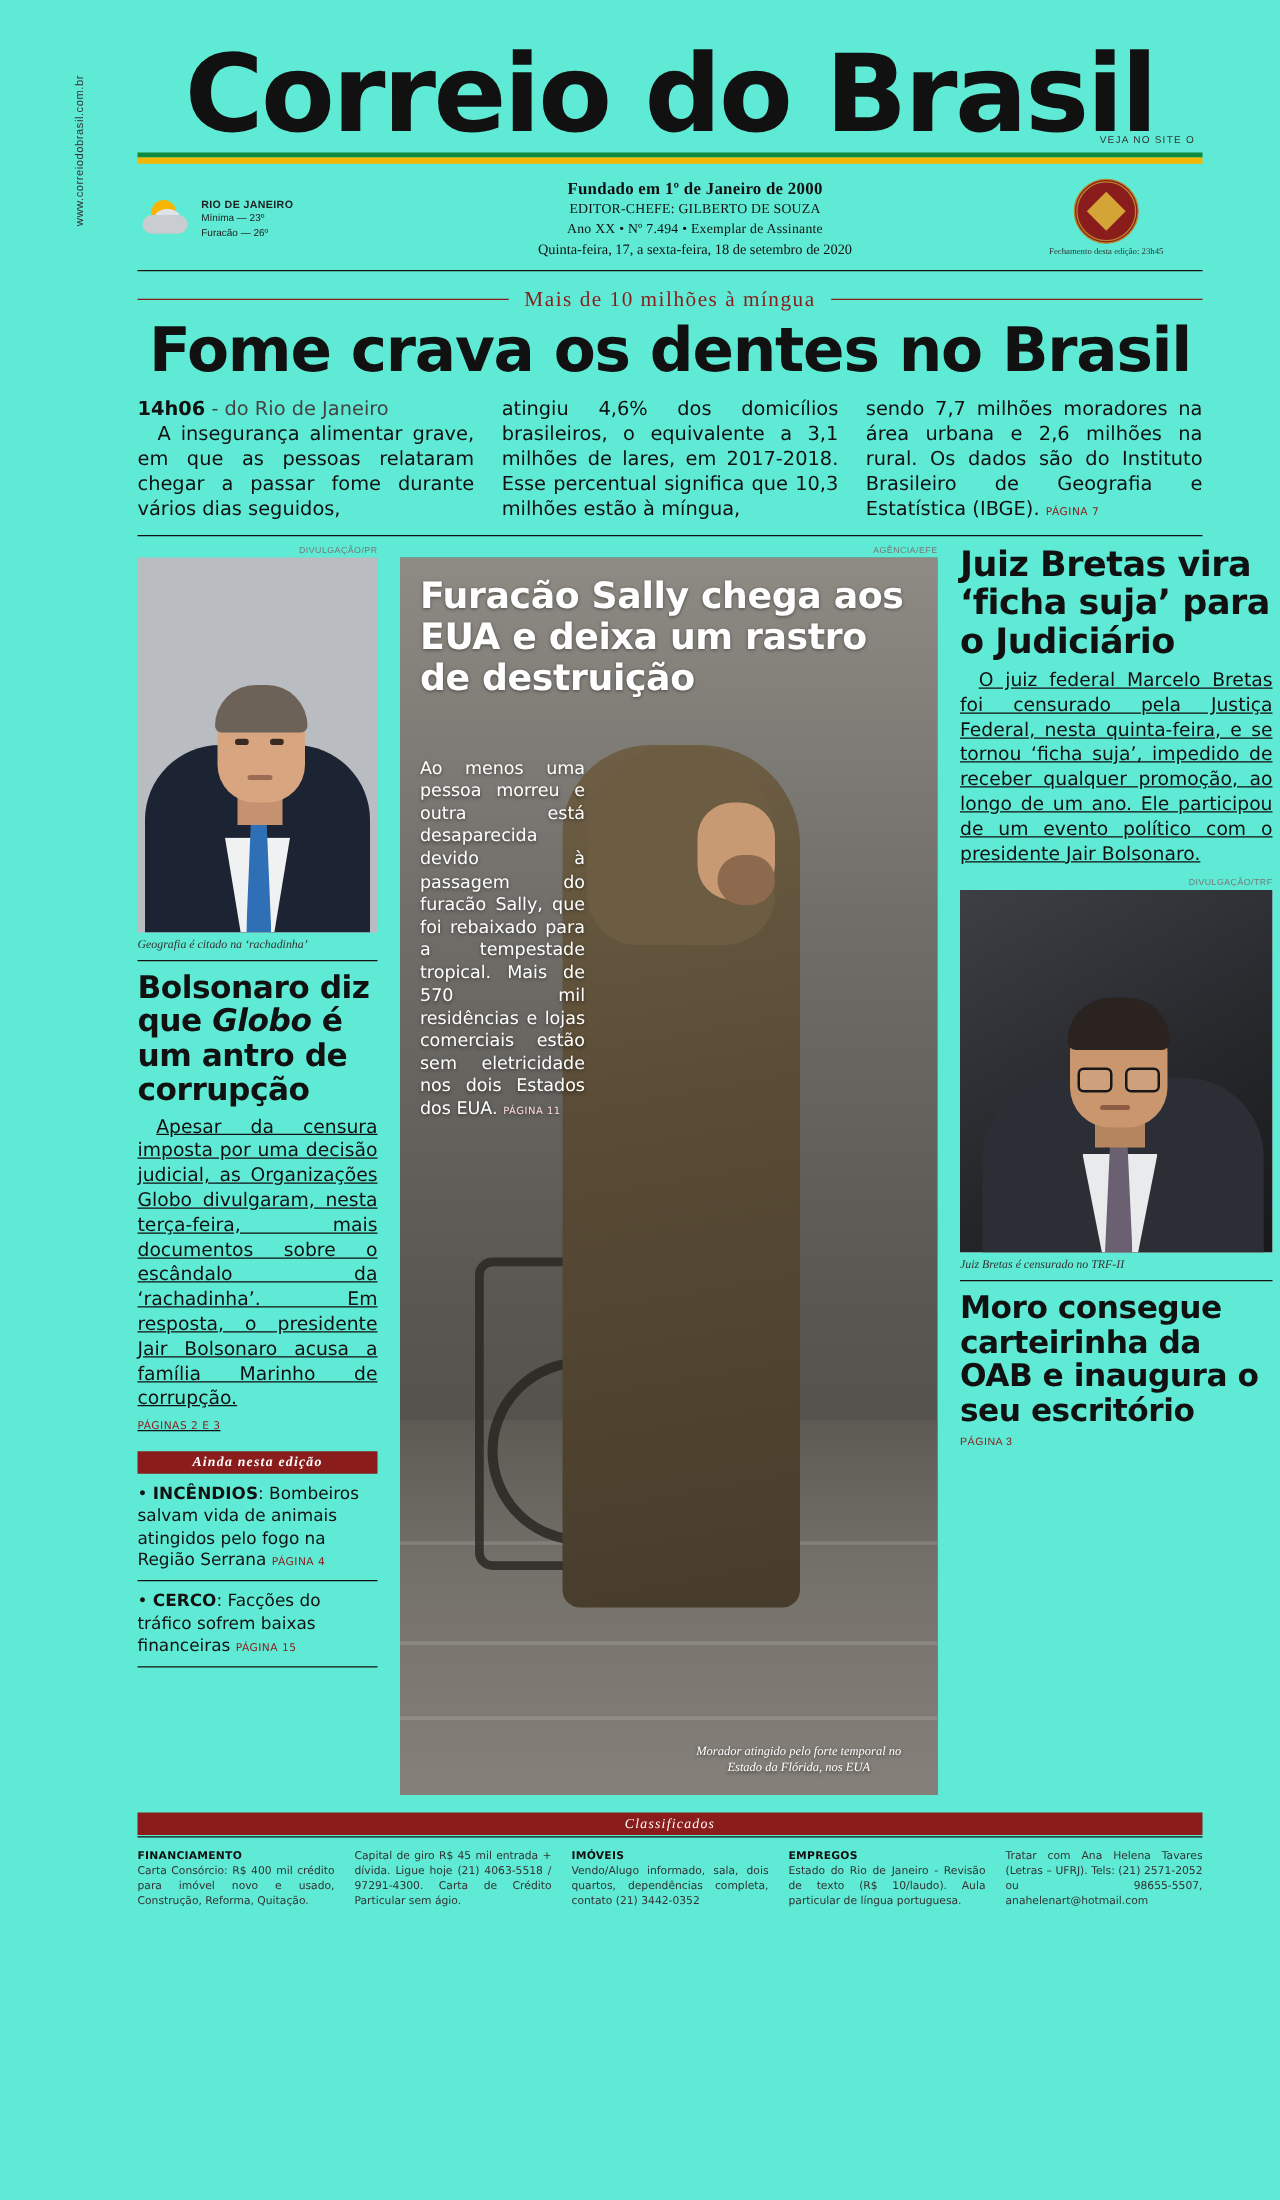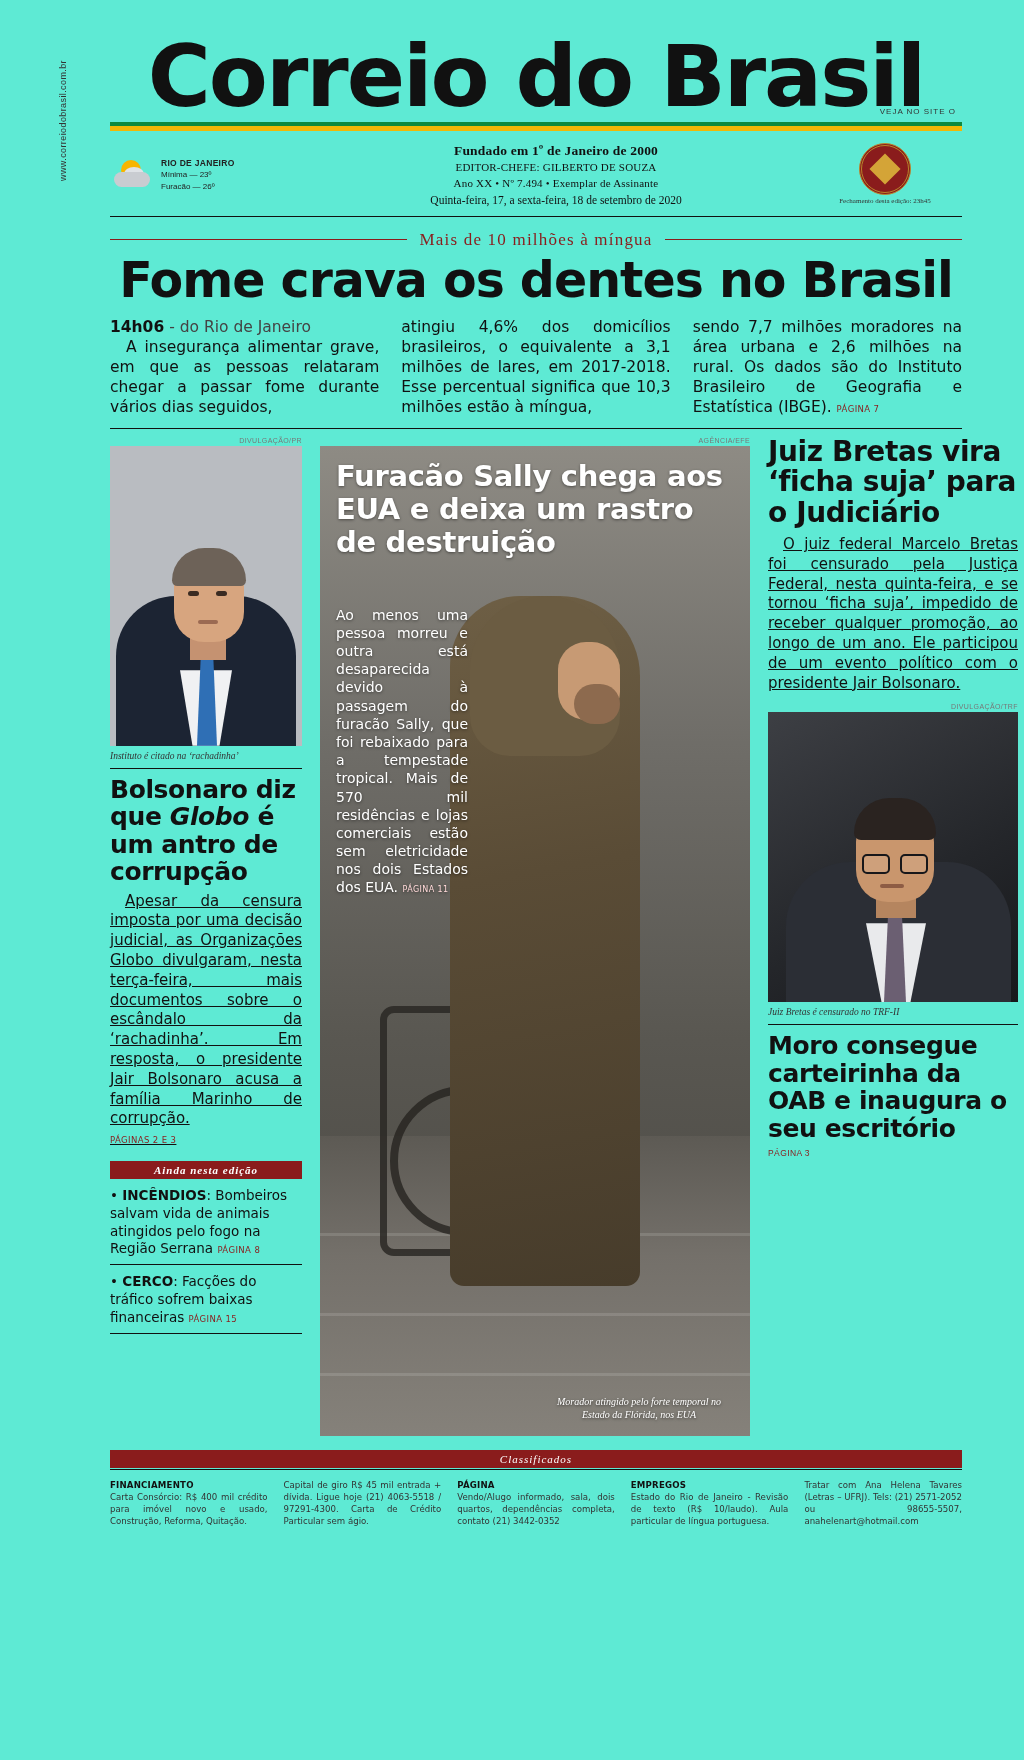--- a/index.html
+++ b/index.html
@@ -432,35 +432,35 @@
         <div class="bolso-suit"></div>
         <div class="bolso-shirt"></div>
         <div class="bolso-tie"></div>
         <div class="bolso-neck"></div>
         <div class="bolso-face"></div>
         <div class="bolso-hair"></div>
         <div class="bolso-eyeL"></div>
         <div class="bolso-eyeR"></div>
         <div class="bolso-mouth"></div>
       </div>
-      <div class="cap-italic">Instituto é citado na ‘rachadinha’</div>
+      <div class="cap-italic">Geografia é citado na ‘rachadinha’</div>
 
       <h2 class="col-head">
         <span>Bolsonaro diz que </span><em>Globo</em><span> é um antro de corrupção</span>
       </h2>
       <p class="col-text">
         <span class="indent">Apesar da censura imposta por uma decisão judicial, as Organizações Globo divulgaram, nesta terça-feira, mais documentos sobre o escândalo da ‘rachadinha’. Em resposta, o presidente Jair Bolsonaro acusa a família Marinho de corrupção.</span>
         <span class="refnote">PÁGINAS 2 E 3</span>
       </p>
 
       <div class="also-bar">Ainda nesta edição</div>
 
       <div class="also-item">
         • <b>INCÊNDIOS</b><span>: Bombeiros salvam vida de animais atingidos pelo fogo na Região Serrana</span>
-        <span class="refnote">PÁGINA 8</span>
+        <span class="refnote">PÁGINA 4</span>
       </div>
 
       <div class="also-item">
         • <b>CERCO</b><span>: Facções do tráfico sofrem baixas financeiras</span>
         <span class="refnote">PÁGINA 15</span>
       </div>
     </div>
 
     <div>
       <div class="credit">AGÊNCIA/EFE</div>
@@ -516,21 +516,21 @@
   <div class="class-grid">
     <div class="class-col">
       <b>FINANCIAMENTO</b><br>
       <span>Carta Consórcio: R$ 400 mil crédito para imóvel novo e usado, Construção, Reforma, Quitação.</span>
     </div>
     <div class="class-col">
       <b></b>
       <span>Capital de giro R$ 45 mil entrada + dívida. Ligue hoje (21) 4063-5518 / 97291-4300. Carta de Crédito Particular sem ágio.</span>
     </div>
     <div class="class-col">
-      <b>PÁGINA</b><br>
+      <b>IMÓVEIS</b><br>
       <span>Vendo/Alugo informado, sala, dois quartos, dependências completa, contato (21) 3442-0352</span>
     </div>
     <div class="class-col">
       <b>EMPREGOS</b><br>
       <span>Estado do Rio de Janeiro - Revisão de texto (R$ 10/laudo). Aula particular de língua portuguesa.</span>
     </div>
     <div class="class-col">
       <b></b>
       <span>Tratar com Ana Helena Tavares (Letras – UFRJ). Tels: (21) 2571-2052 ou 98655-5507, anahelenart@hotmail.com</span>
     </div>

